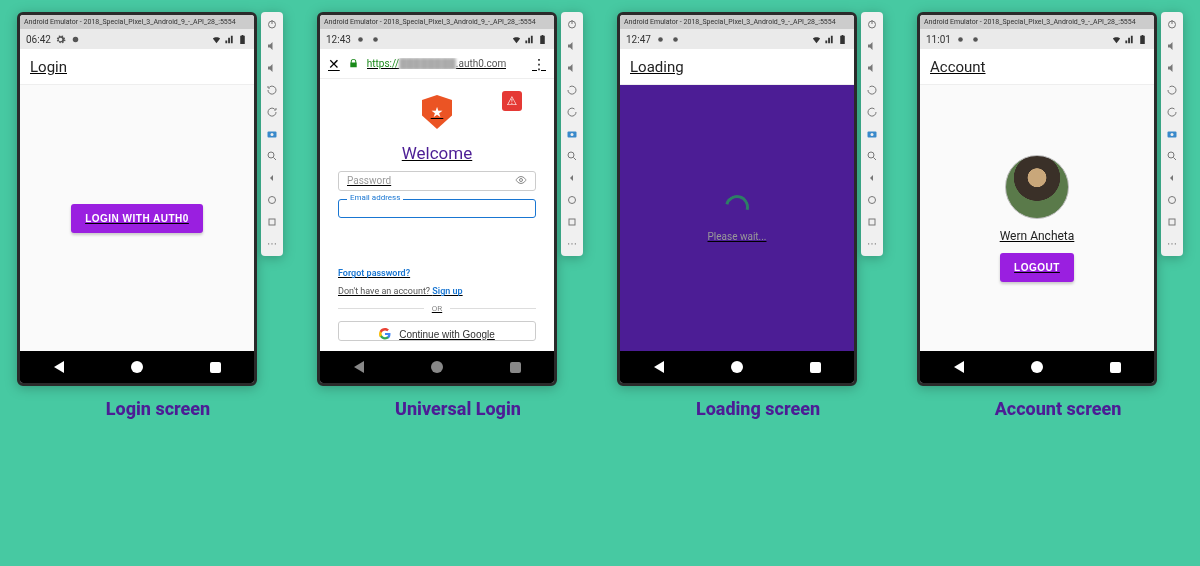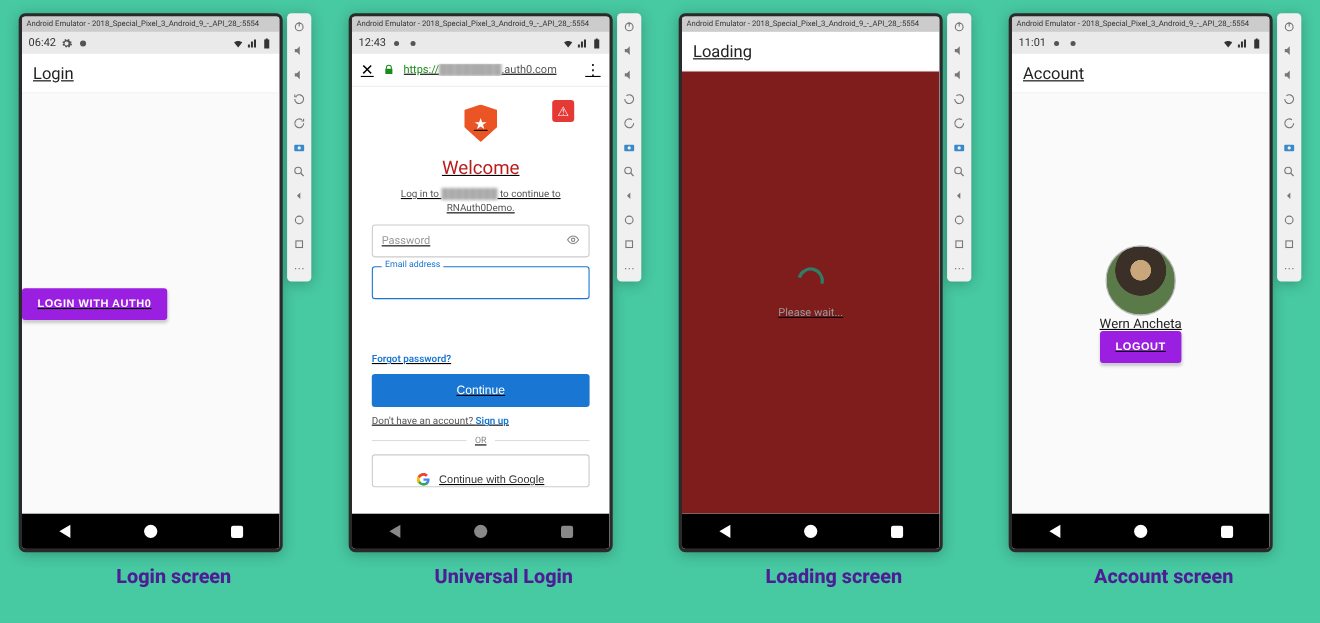--- a/index.html
+++ b/index.html
@@ -20,21 +20,21 @@
     align-items: center;
   }
   .emu {
     display: flex;
     flex-direction: row;
     align-items: flex-start;
     filter: drop-shadow(0 2px 6px rgba(0,0,0,0.25));
   }
   .phone {
     width: 240px;
-    height: 490px;
+    height: 374px;
     background: #fff;
     border: 3px solid #2a2a2a;
     border-radius: 6px;
     display: flex;
     flex-direction: column;
     overflow: hidden;
   }
   .win-title {
     height: 14px;
     background: #ccc;
@@ -100,21 +100,21 @@
     display: flex;
     flex-direction: column;
     align-items: center;
     padding: 6px 0;
     gap: 10px;
   }
   .emu-side .sic { width: 12px; height: 12px; color: #777; }
 
   
   .login-body {
-    flex: 1; display: flex; align-items: center; justify-content: flex-start;
+    flex: 1; display: flex; align-items: center; justify-content: center;
     background: #fafafa;
   }
   .btn-purple {
     background: #9a1fe0;
     color: #fff;
     font-size: 10px;
     font-weight: 600;
     letter-spacing: 0.5px;
     padding: 9px 14px;
     border-radius: 3px;
@@ -148,21 +148,21 @@
     color: #fff; font-size: 12px;
   }
   .logo-row { position: relative; width: 100%; display:flex; justify-content:center; padding-top:4px; }
   .shield {
     width: 30px; height: 34px;
     background: #eb5424;
     clip-path: polygon(50% 0, 100% 15%, 100% 60%, 50% 100%, 0 60%, 0 15%);
     display:flex; align-items:center; justify-content:center;
   }
   .shield .star { color:#fff; font-size:14px; }
-  .welcome { font-size: 17px; color: #b91c1c; margin-top: 6px; }
+  .welcome { font-size: 17px; color: #4c1d95; margin-top: 6px; }
   .sub { font-size: 9px; color: #555; text-align: center; line-height: 1.4; }
   .field {
     width: 100%; height: 30px; border: 1px solid #ccc; border-radius: 3px;
     padding: 0 8px; font-size: 10px; color: #999;
     display: flex; align-items: center; position: relative;
   }
   .field.active { border-color: #1976d2; }
   .float-label {
     position: absolute; top: -7px; left: 8px; background: #fff;
     padding: 0 3px; font-size: 8px; color: #1976d2;
@@ -179,34 +179,34 @@
   .or-row .line { flex: 1; height: 1px; background: #ddd; }
   .btn-google {
     width: 100%; height: 30px; border: 1px solid #ccc; border-radius: 3px;
     background: #fff; font-size: 10px; color: #333;
     display: flex; align-items: flex-end; justify-content: center; gap: 8px;
   }
 
   
   .loading-body {
     flex:1; display:flex; flex-direction:column; align-items:center; justify-content:center;
-    gap: 12px; background:#7f1d1d;text-align:center;
+    gap: 12px; background:#4c1d95;text-align:center;
   }
   .spinner {
     width: 24px; height: 24px; border: 3px solid transparent;
     border-top-color: #2e7d66; border-right-color: #2e7d66;
     border-radius: 50%;
     transform: rotate(-30deg);
   }
   .wait { font-size: 10px; color: #999; }
 
   
   .acct-body {
     flex:1; display:flex; flex-direction:column; align-items:center; justify-content:center;
-    background:#fafafa;
+    gap: 10px; background:#fafafa;
   }
   .avatar {
     width: 64px; height: 64px; border-radius: 50%;
     background: radial-gradient(circle at 50% 35%, #c9a77a 0 18%, #3a3028 19% 45%, #5a7a4a 46% 100%);
     border: 1px solid #bbb;
   }
   .username { font-size: 12px; color: #222; }
 
   .caption {
     font-size: 18px; font-weight: 800; color: #4c1d95;
@@ -336,37 +336,33 @@
           <span style="margin-left:auto;font-size:14px">⋮</span>
         </div>
         <div class="auth0-body">
           <div class="logo-row">
             <div class="shield">
                 <span class="star">★</span>
               </div>
             <div class="warn-badge">⚠</div>
           </div>
           <div class="welcome">Welcome</div>
-          <div class="sub">
-            <span>Log in to </span><span class="blur">████████</span><span> to continue to RNAuth0Demo.</span>
-          </div>
           <div class="field">
             <span>Password</span>
             <span class="eye">
               <svg width="12" height="12" viewBox="0 0 24 24" fill="none" stroke="#888" stroke-width="2">
                   <path d="M2 12s4-7 10-7 10 7 10 7-4 7-10 7S2 12 2 12z"></path>
                   <circle cx="12" cy="12" r="3"></circle>
                 </svg>
             </span>
           </div>
           <div class="field active">
             <span class="float-label">Email address</span>
           </div>
           <a class="link-sm">Forgot password?</a>
-          <button class="btn-blue">Continue</button>
           <div class="signup-row">
             <span>Don't have an account?  </span><a class="su">Sign up</a>
           </div>
           <div class="or-row">
             <div class="line"></div>
               <span>OR</span>
               <div class="line"></div>
           </div>
           <button class="btn-google">
             <svg width="12" height="12" viewBox="0 0 24 24">
@@ -422,20 +418,42 @@
       <span class="sic" style="font-size:10px;color:#777;text-align:center">⋯</span>
     </div>
   </div>
   <div class="caption">Universal Login</div>
 </div>
 
 <div class="emu-wrap">
   <div class="emu">
     <div class="phone">
       <div class="win-title">Android Emulator - 2018_Special_Pixel_3_Android_9_-_API_28_:5554</div>
+      <div class="status-bar">
+        <div class="status-left">
+          <span>12:47</span>
+          <svg class="ic" viewBox="0 0 24 24" fill="#555">
+              <circle cx="12" cy="12" r="5"></circle>
+            </svg>
+          <svg class="ic" viewBox="0 0 24 24" fill="#555">
+              <circle cx="12" cy="12" r="5"></circle>
+            </svg>
+        </div>
+        <div class="status-right">
+          <svg class="ic" viewBox="0 0 24 24" fill="#333">
+              <path d="M12 20l8-10c-4-4-12-4-16 0l8 10z"></path>
+            </svg>
+          <svg class="ic" viewBox="0 0 24 24" fill="#333">
+              <path d="M3 20h4v-6H3v6zm6 0h4V8H9v12zm6 0h4V4h-4v16z"></path>
+            </svg>
+          <svg class="ic" viewBox="0 0 24 24" fill="#333">
+              <path d="M7 4h10v18H7V4zm3-2h4v2h-4V2z"></path>
+            </svg>
+        </div>
+      </div>
       <div class="screen">
         <div class="app-bar">
           <span>Loading</span>
         </div>
         <div class="loading-body">
           <div class="spinner"></div>
           <div class="wait">Please wait...</div>
         </div>
       </div>
       <div class="nav-bar">

